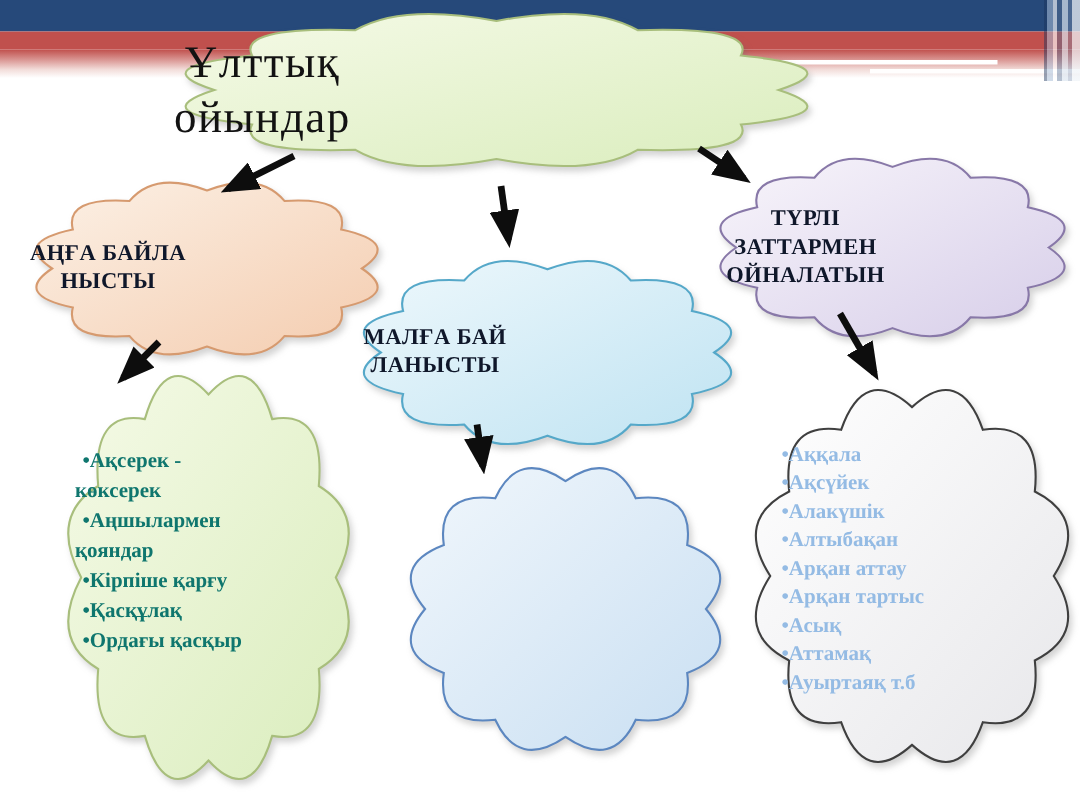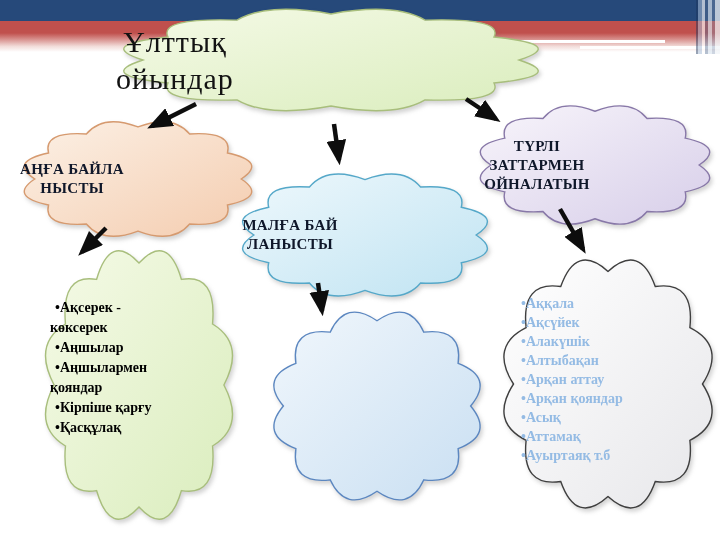--- a/index.html
+++ b/index.html
@@ -29,21 +29,21 @@
   .cloud-box > svg.cloudsvg{position:absolute;left:0;top:0;width:100%;height:100%;overflow:visible;
     filter:drop-shadow(2px 3px 2px rgba(110,110,110,.30));}
   .cloud-text{position:absolute;}
   .center-flex{left:0;top:0;right:0;bottom:0;display:flex;align-items:center;justify-content:flex-start;text-align:center;}
   .title-text{font-size:30px;line-height:37px;color:#121212;letter-spacing:1px;}
   .branch-label{font-weight:bold;font-size:15px;line-height:19px;color:#0f172a;letter-spacing:.3px;}
   .break-hard{word-break:break-all;width:104px;}
   .break-soft{width:122px;}
   .game-list{font-weight:bold;font-size:14px;}
   .game-list .li{text-indent:5px;}
-  .list-left{left:8px;top:56px;width:116px;line-height:20px;color:#000000;}
+  .list-left{left:8px;top:56px;width:116px;line-height:20px;color:#0f766e;}
   .list-mid{left:24px;top:24px;width:126px;line-height:19px;color:#74A3DC;}
   .list-right{left:16px;top:42px;width:168px;line-height:19px;color:#94BBE4;}
   
   .arrows{position:absolute;left:0;top:0;width:720px;height:540px;pointer-events:none;}
 </style>
 </head>
 <body>
 
 <div class="slide">
 
@@ -125,44 +125,44 @@
       <div class="branch-label break-soft">ТҮРЛІ ЗАТТАРМЕН ОЙНАЛАТЫН</div>
     </div>
   </div>
 
   <div class="cloud-box" style="left:42px;top:242px;width:194px;height:286px;">
     <svg class="cloudsvg" viewBox="-2 2 224 136" preserveAspectRatio="none">
       <use href="#cloudP" fill="url(#gGreen)" stroke="#A8BE7C"></use>
     </svg>
     <div class="cloud-text game-list list-left">
         <div class="li">•Ақсерек - көксерек</div>
-        <div class="li">•Аңшылар</div>
         <div class="li">•Аңшылармен қояндар</div>
         <div class="li">•Кірпіше қарғу</div>
         <div class="li">•Қасқұлақ</div>
+        <div class="li">•Ордағы қасқыр</div>
       </div>
   </div>
 
   <div class="cloud-box" style="left:270px;top:306px;width:214px;height:200px;">
     <svg class="cloudsvg" viewBox="-2 2 224 136" preserveAspectRatio="none">
       <use href="#cloudP" fill="url(#gBlueList)" stroke="#5C87C0"></use>
     </svg>
   </div>
 
   <div class="cloud-box" style="left:500px;top:252px;width:216px;height:264px;">
     <svg class="cloudsvg" viewBox="-2 2 224 136" preserveAspectRatio="none">
       <use href="#cloudP" fill="url(#gWhite)" stroke="#3F3F3F"></use>
     </svg>
     <div class="cloud-text game-list list-right">
         <div class="li">•Аққала</div>
         <div class="li">•Ақсүйек</div>
         <div class="li">•Алакүшік</div>
         <div class="li">•Алтыбақан</div>
         <div class="li">•Арқан аттау</div>
-        <div class="li">•Арқан қояндар</div>
+        <div class="li">•Арқан тартыс</div>
         <div class="li">•Асық</div>
         <div class="li">•Аттамақ</div>
         <div class="li">•Ауыртаяқ т.б</div>
       </div>
   </div>
 
   <svg class="arrows">
     <defs>
       <marker id="ah" markerWidth="5.6" markerHeight="4.4" refX="4.4" refY="2.2" orient="auto">
         <path d="M0,0 L5.6,2.2 L0,4.4 Z" fill="#0D0D0D"></path>

